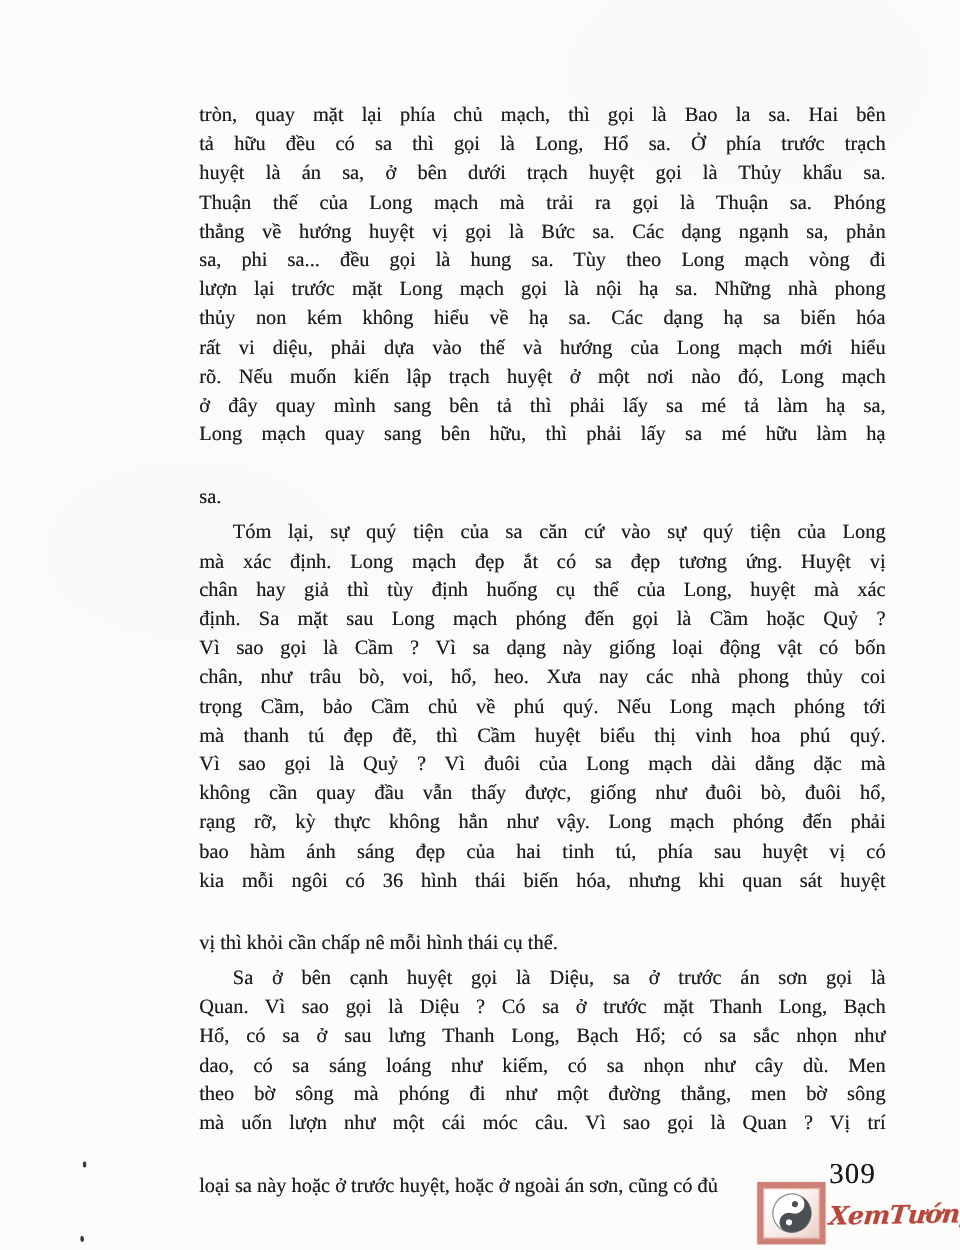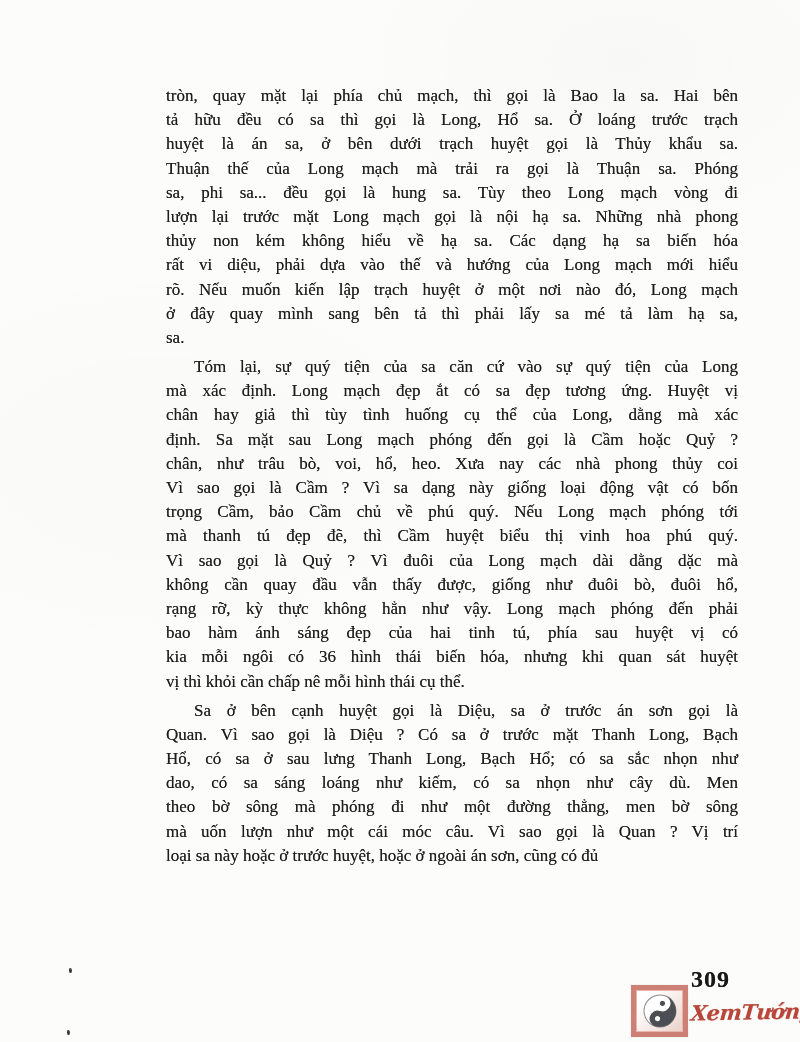--- a/index.html
+++ b/index.html
@@ -21,25 +21,25 @@
     color:var(--ink,#1d1d1d);
     font-size:17px;line-height:24.2px;
     text-shadow:0 0 0.45px rgba(20,20,20,.65);
   }
   .para{margin:0 0 5px 0;}
   .line{
     text-align:justify;
     text-align-last:justify;
     height:24.2px;overflow:visible;white-space:normal;
   }
-  .line.last{text-align-last:left;}
+  .line.last{text-align-last:left;margin-top:28px;}
   .para.indent .line.first{text-indent:28px;font-family:Liberation Serif, serif;}
   .page-number{
     position:absolute;left:691px;top:966px;
-    font-size:24px;font-weight:bold;letter-spacing:1px;
+    font-size:24px;font-weight:normal;letter-spacing:1px;
     color:#181818;z-index:3;
     text-shadow:0 0 0.5px rgba(0,0,0,.7);
   }
   .watermark{
     position:absolute;left:631px;top:985px;
     display:flex;align-items:center;z-index:2;
   }
   .yy-box{
     width:47px;height:42px;
     border:5px solid var(--wm-border,#cd8176);
@@ -63,38 +63,40 @@
   .speck.s2{left:67px;top:1030px;width:3px;height:5px;}
 </style>
 </head>
 <body>
 
 <div class="page">
 
   <div class="text-block" id="text-block">
       <div class="para">
         <div class="line first">tròn, quay mặt lại phía chủ mạch, thì gọi là Bao la sa. Hai bên</div>
-        <div class="line">tả hữu đều có sa thì gọi là Long, Hổ sa. Ở loáng trước trạch</div>
+        <div class="line">tả hữu đều có sa thì gọi là Long, Hổ sa. Ở phía trước trạch</div>
         <div class="line">huyệt là án sa, ở bên dưới trạch huyệt gọi là Thủy khẩu sa.</div>
         <div class="line">Thuận thế của Long mạch mà trải ra gọi là Thuận sa. Phóng</div>
+        <div class="line">thẳng về hướng huyệt vị gọi là Bức sa. Các dạng ngạnh sa, phản</div>
         <div class="line">sa, phi sa... đều gọi là hung sa. Tùy theo Long mạch vòng đi</div>
         <div class="line">lượn lại trước mặt Long mạch gọi là nội hạ sa. Những nhà phong</div>
         <div class="line">thủy non kém không hiểu về hạ sa. Các dạng hạ sa biến hóa</div>
         <div class="line">rất vi diệu, phải dựa vào thế và hướng của Long mạch mới hiểu</div>
         <div class="line">rõ. Nếu muốn kiến lập trạch huyệt ở một nơi nào đó, Long mạch</div>
         <div class="line">ở đây quay mình sang bên tả thì phải lấy sa mé tả làm hạ sa,</div>
+        <div class="line">Long mạch quay sang bên hữu, thì phải lấy sa mé hữu làm hạ</div>
         <div class="line last">sa.</div>
       </div>
       <div class="para indent">
         <div class="line first">Tóm lại, sự quý tiện của sa căn cứ vào sự quý tiện của Long</div>
         <div class="line">mà xác định. Long mạch đẹp ắt có sa đẹp tương ứng. Huyệt vị</div>
-        <div class="line">chân hay giả thì tùy tình huống cụ thể của Long, dằng mà xác</div>
+        <div class="line">chân hay giả thì tùy định huống cụ thể của Long, huyệt mà xác</div>
         <div class="line">định. Sa mặt sau Long mạch phóng đến gọi là Cầm hoặc Quỷ ?</div>
+        <div class="line">Vì sao gọi là Cầm ? Vì sa dạng này giống loại động vật có bốn</div>
         <div class="line">chân, như trâu bò, voi, hổ, heo. Xưa nay các nhà phong thủy coi</div>
-        <div class="line">Vì sao gọi là Cầm ? Vì sa dạng này giống loại động vật có bốn</div>
         <div class="line">trọng Cầm, bảo Cầm chủ về phú quý. Nếu Long mạch phóng tới</div>
         <div class="line">mà thanh tú đẹp đẽ, thì Cầm huyệt biểu thị vinh hoa phú quý.</div>
         <div class="line">Vì sao gọi là Quỷ ? Vì đuôi của Long mạch dài dằng dặc mà</div>
         <div class="line">không cần quay đầu vẫn thấy được, giống như đuôi bò, đuôi hổ,</div>
         <div class="line">rạng rỡ, kỳ thực không hẳn như vậy. Long mạch phóng đến phải</div>
         <div class="line">bao hàm ánh sáng đẹp của hai tinh tú, phía sau huyệt vị có</div>
         <div class="line">kia mỗi ngôi có 36 hình thái biến hóa, nhưng khi quan sát huyệt</div>
         <div class="line last">vị thì khỏi cần chấp nê mỗi hình thái cụ thể.</div>
       </div>
       <div class="para indent">

